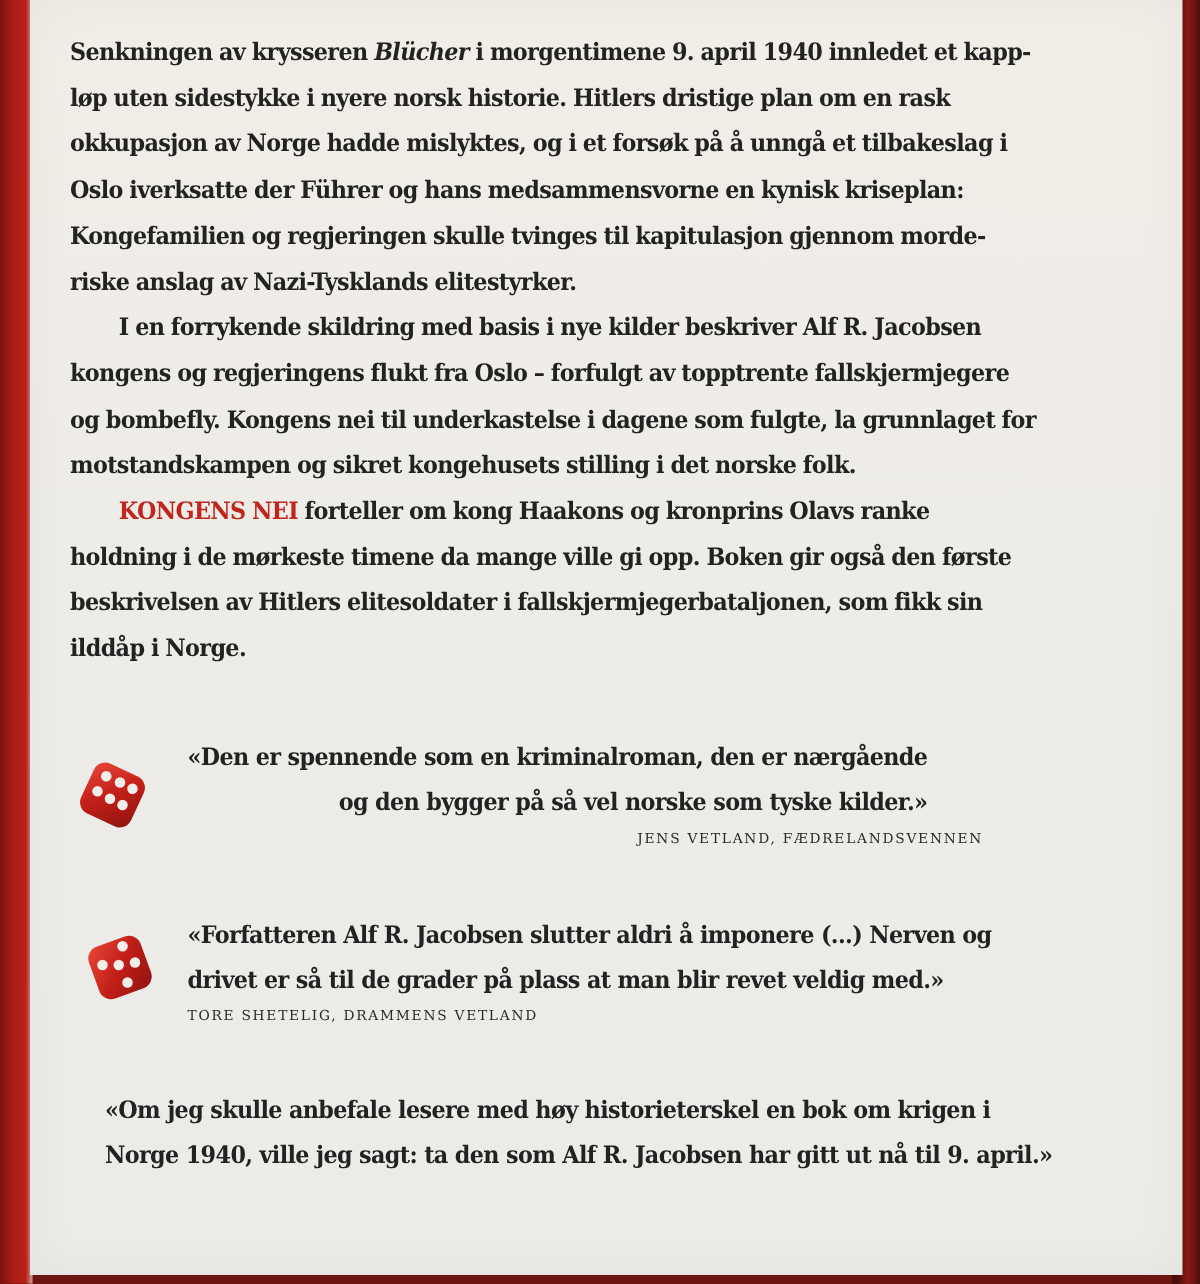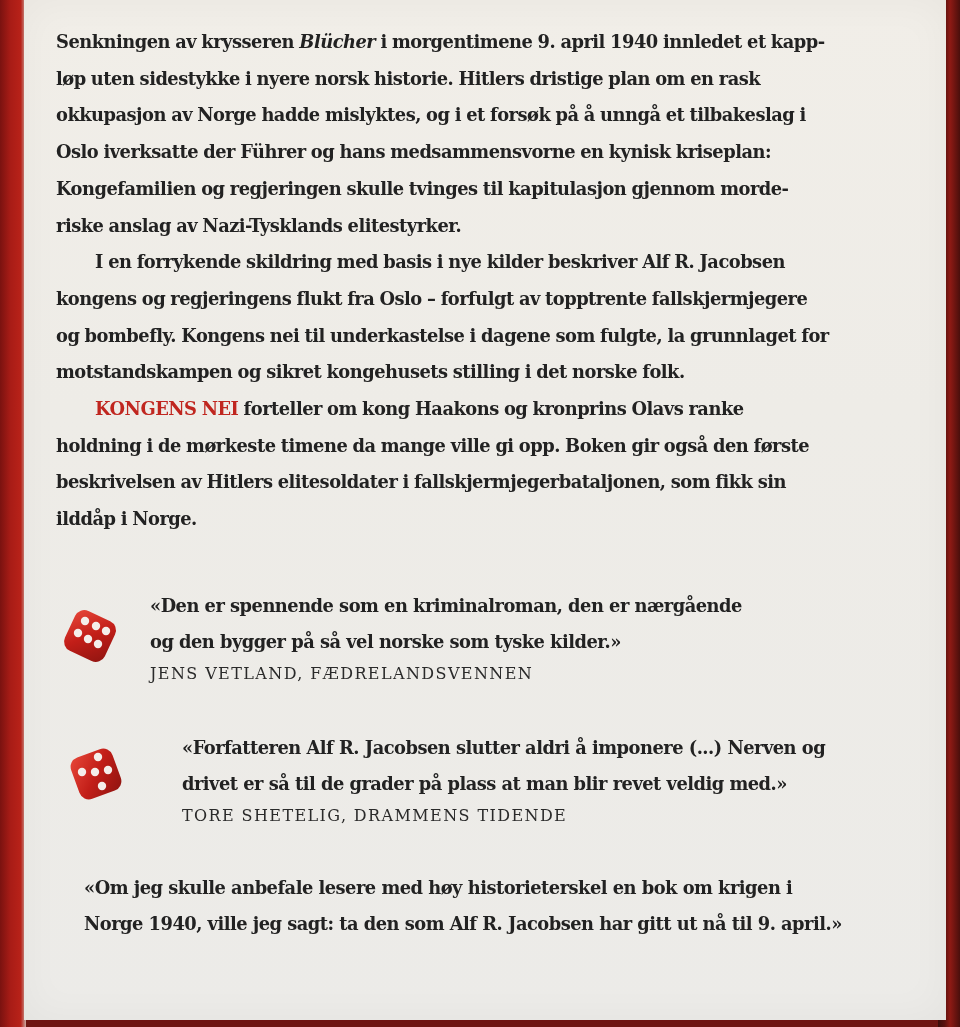--- a/index.html
+++ b/index.html
@@ -34,21 +34,21 @@
   .accent { color: #c0261f; }
   em { font-style: italic; }
 
   .quote-block { position: absolute; }
   .quote-text {
     color: #222; font-size: 19.2px; line-height: 36px; font-weight: bold;
     letter-spacing: -0.55px; white-space: nowrap;
     transform: scaleX(0.93); transform-origin: left top;
   }
   .quote-source {
-    color: #2a2a2a; font-size: 16px; letter-spacing: 1.4px;
+    color: #2a2a2a; font-size: 11px; letter-spacing: 1.4px;
     white-space: nowrap; margin-top: 4px; font-weight: normal;
   }
   .dice {
     position: absolute; width: 64px; height: 64px;
   }
 </style>
 </head>
 <body>
 
 <div class="edge-left"></div>
@@ -87,21 +87,21 @@
     </linearGradient>
   </defs>
   <rect x="10" y="10" width="44" height="44" rx="10" transform="rotate(25 32 32)" fill="url(#dg1)"></rect>
   <circle cx="27" cy="17" r="4.2" fill="#f4eeea"></circle>
   <circle cx="38" cy="22" r="4.2" fill="#f4eeea"></circle>
   <circle cx="48" cy="27" r="4.2" fill="#f4eeea"></circle>
   <circle cx="20" cy="29" r="4.2" fill="#f4eeea"></circle>
   <circle cx="30" cy="35" r="4.2" fill="#f4eeea"></circle>
   <circle cx="40" cy="40" r="4.2" fill="#f4eeea"></circle>
 </svg>
-<div class="quote-block" style="left:150px; top:588px;">
+<div class="quote-block" style="left:150px; top:588px;text-align:right;">
   <div class="quote-text">
     <div>«Den er spennende som en kriminalroman, den er nærgående</div>
     <div>og den bygger på så vel norske som tyske kilder.»</div>
   </div>
   <div class="quote-source">JENS VETLAND, FÆDRELANDSVENNEN</div>
 </div>
 
 <svg class="dice" style="left:64px; top:742px;" viewBox="0 0 64 64">
   <defs>
     <linearGradient id="dg2" x1="0" y1="0" x2="1" y2="1">
@@ -110,26 +110,26 @@
         <stop offset="1" stop-color="#8e1410"></stop>
     </linearGradient>
   </defs>
   <rect x="10" y="10" width="44" height="44" rx="10" transform="rotate(-20 32 32)" fill="url(#dg2)"></rect>
   <circle cx="34" cy="15" r="4.2" fill="#f4eeea"></circle>
   <circle cx="18" cy="30" r="4.2" fill="#f4eeea"></circle>
   <circle cx="31" cy="30" r="4.2" fill="#f4eeea"></circle>
   <circle cx="44" cy="28" r="4.2" fill="#f4eeea"></circle>
   <circle cx="38" cy="44" r="4.2" fill="#f4eeea"></circle>
 </svg>
-<div class="quote-block" style="left:150px; top:730px;margin-left:32px;">
+<div class="quote-block" style="left:150px; top:730px;">
   <div class="quote-text">
     <div>«Forfatteren Alf R. Jacobsen slutter aldri å imponere (...) Nerven og</div>
     <div>drivet er så til de grader på plass at man blir revet veldig med.»</div>
   </div>
-  <div class="quote-source">TORE SHETELIG, DRAMMENS TIDENDE</div>
+  <div class="quote-source">TORE SHETELIG, DRAMMENS VETLAND</div>
 </div>
 
 <div class="quote-block" style="left:84px; top:870px;">
   <div class="quote-text">
     <div>«Om jeg skulle anbefale lesere med høy historieterskel en bok om krigen i</div>
     <div>Norge 1940, ville jeg sagt: ta den som Alf R. Jacobsen har gitt ut nå til 9. april.»</div>
   </div>
 </div>
 
 </body></html>

